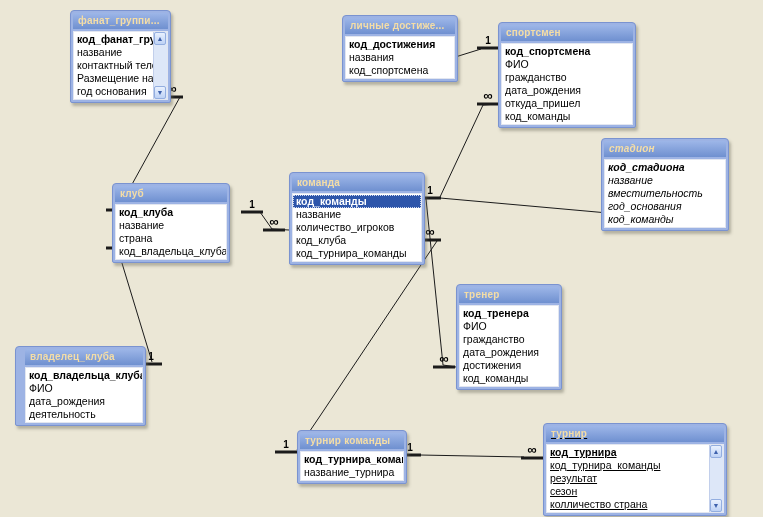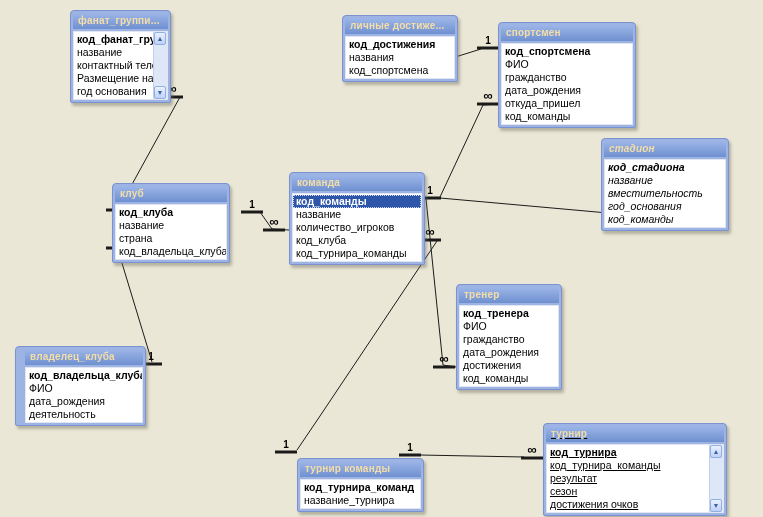--- a/index.html
+++ b/index.html
@@ -184,38 +184,38 @@
       <div class="title">владелец_клуба</div>
       <div class="body">
         <div class="fields">
           <div class="field pk">код_владельца_клуба</div>
           <div class="field">ФИО</div>
           <div class="field">дата_рождения</div>
           <div class="field">деятельность</div>
         </div>
       </div>
     </div>
-    <div class="tbl" style="left: 297px; top: 430px; width: 127px; margin-top: 28px;">
+    <div class="tbl" style="left: 297px; top: 430px; width: 110px;">
       <div class="title">турнир команды</div>
       <div class="body">
         <div class="fields">
           <div class="field pk">код_турнира_команд</div>
           <div class="field">название_турнира</div>
         </div>
       </div>
     </div>
     <div class="tbl has-sb" style="left: 543px; top: 423px; width: 184px; text-decoration: underline;">
       <div class="title">турнир</div>
       <div class="body">
         <div class="fields">
           <div class="field pk">код_турнира</div>
           <div class="field">код_турнира_команды</div>
           <div class="field">результат</div>
           <div class="field">сезон</div>
-          <div class="field">достижения очков</div>
+          <div class="field">колличество страна</div>
         </div>
         <div class="sb">
           <div class="btn up">▲</div>
           <div class="btn down">▼</div>
         </div>
       </div>
     </div>
   </div>
 
 </body></html>

